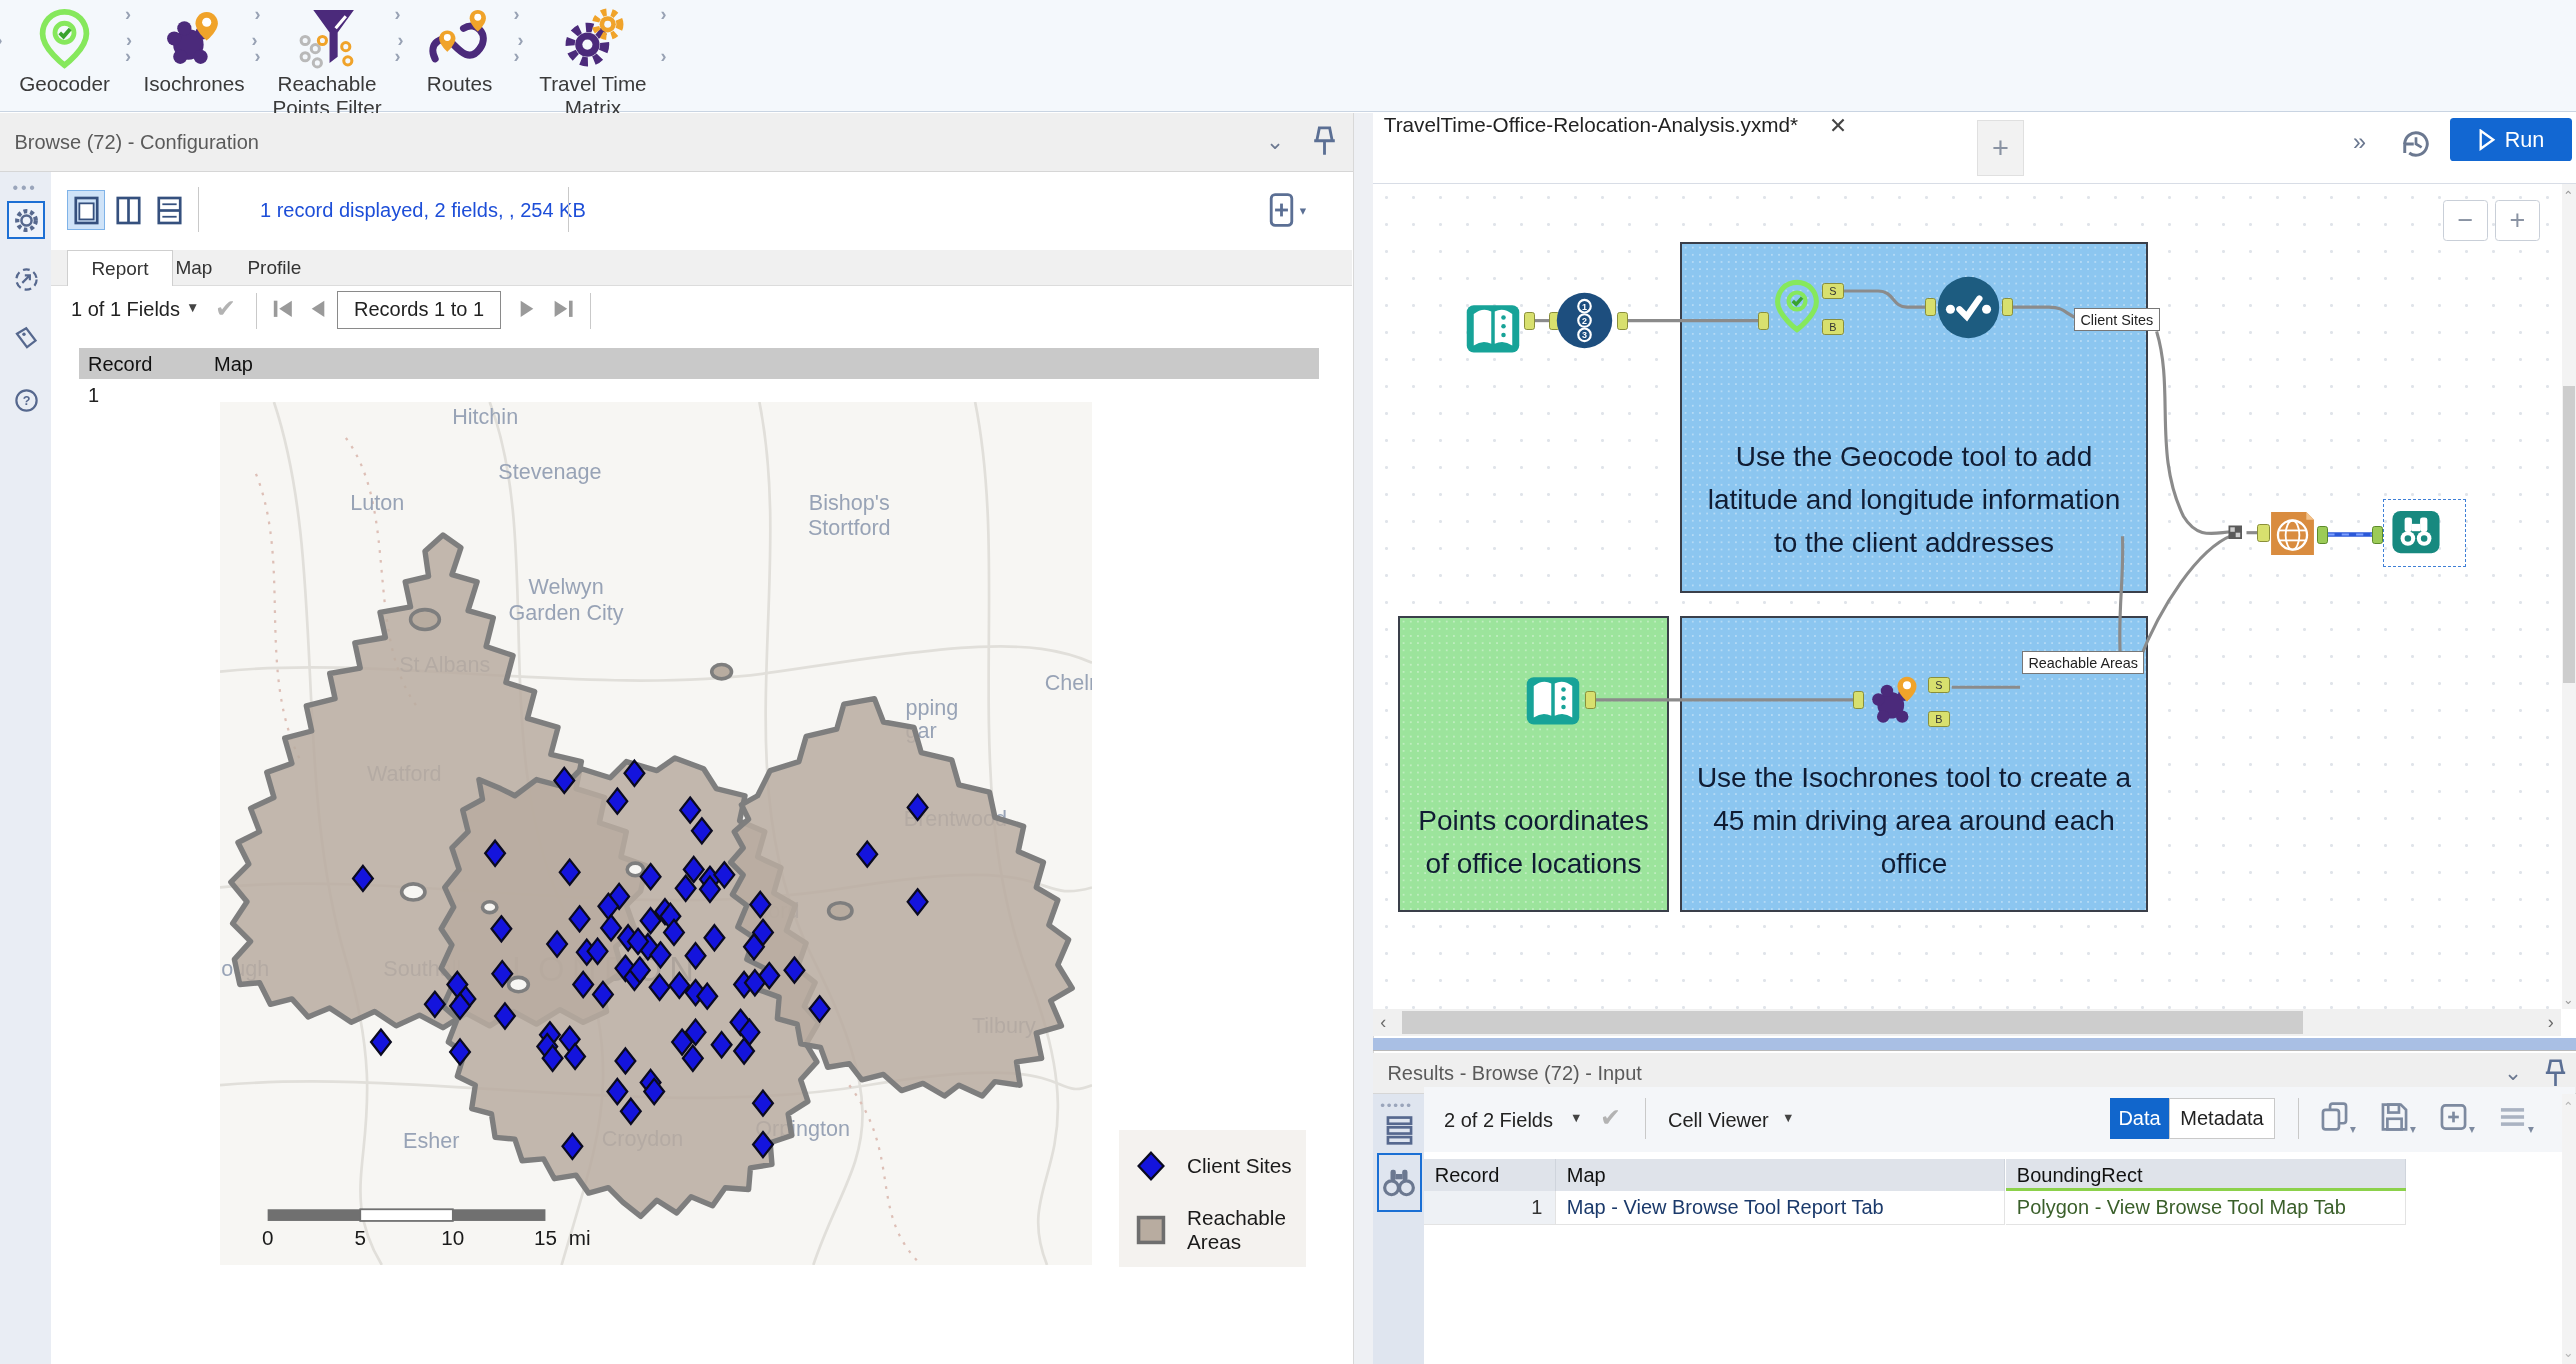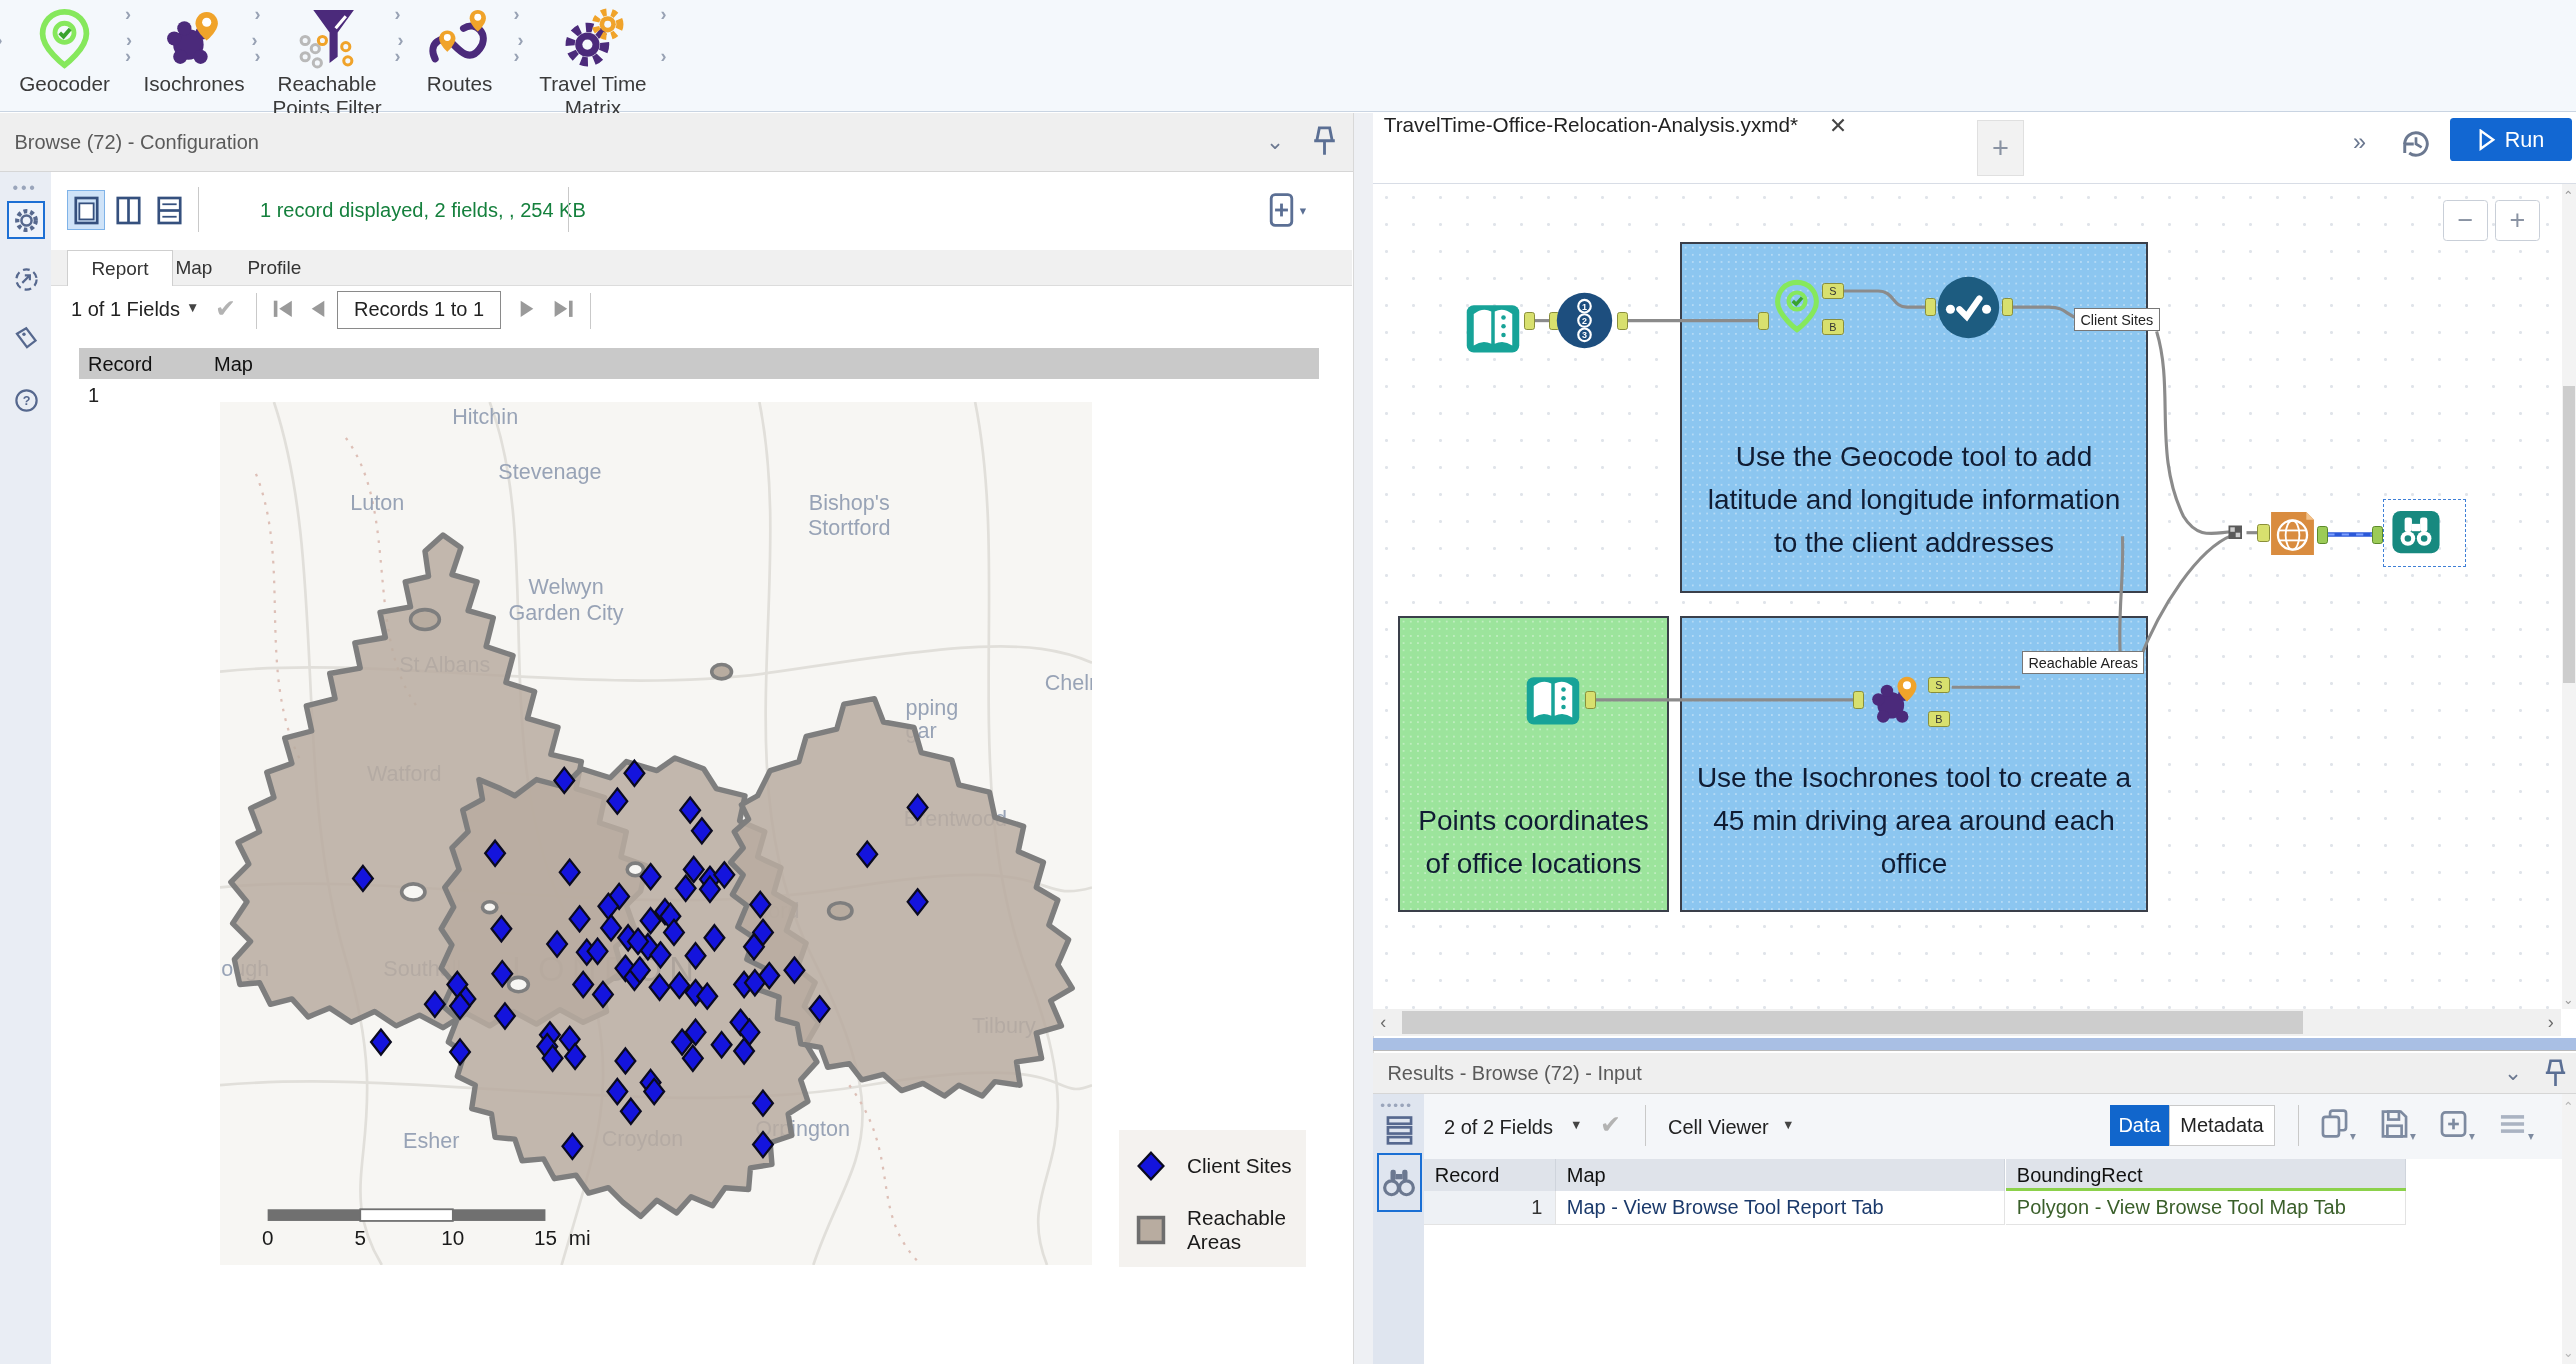--- a/index.html
+++ b/index.html
@@ -22,21 +22,21 @@
   .hdr-chevron { position:absolute; top:16px; font-size:21.6px; color:#6b7890; }
   .pin-ic { position:absolute; top:10.8px; }
 
   #browse-side { position:absolute; left:0; top:59px; width:51px; height:1192px; background:#e9edf4; }
   .side-ic { position:absolute; left:7.2px; width:38px; height:38px; display:flex; align-items:center; justify-content:center; }
   .side-ic.sel { border:2.7px solid #1c6fd4; background:#eef3fb; }
 
   #browse-toolbar { position:absolute; left:51px; top:72px; width:1301px; height:52px; background:#fff; }
   .layout-btn { position:absolute; top:5.4px; width:38px; height:40px; display:flex; align-items:center; justify-content:center; }
   .layout-btn.sel { background:#cfe3f8; border:1.8px solid #7fb3e8; }
-  #browse-status { position:absolute; left:209px; top:14.4px; font-size:20px; color:#15803d; }
+  #browse-status { position:absolute; left:209px; top:14.4px; font-size:20px; color:#1d4ed8; }
   .vsep { position:absolute; top:1.8px; width:0.9px; height:45px; background:#c9c9c9; }
 
   #browse-tabs { position:absolute; left:51px; top:137px; width:1301px; height:36px; background:#f0f0f0;
     border-bottom:0.9px solid #dcdcdc; }
   .btab { position:absolute; top:0; height:36px; padding:0 23.4px; display:flex; align-items:center;
     font-size:19px; color:#333; }
   .btab.active { background:#fff; border:0.9px solid #cfcfcf; border-bottom:none; }
 
   #record-nav { position:absolute; left:51px; top:176px; width:1301px; height:43px; background:#fff; }
   #record-nav .txt { font-size:20px; color:#222; }
@@ -112,21 +112,21 @@
   #vscroll-canvas .thumb { position:absolute; left:0.9px; top:202px; width:12.6px; height:297px; background:#cdcdcd; }
   #results-divider { position:absolute; left:1373px; top:1038px; width:1203px; height:12.6px; background:#a9bfe4;
     border-bottom:1.8px solid #b9b9b9; }
 
   
   #results { position:absolute; left:1373px; top:1053px; width:1203px; height:312px; background:#fff; }
   #results-header { position:absolute; left:0; top:0; width:1203px; height:41px; background:#efefef;
     border-bottom:0.9px solid #d6d6d6; }
   #results-header .title { position:absolute; left:14.4px; top:9px; font-size:20px; color:#5a5a5a; }
   #results-side { position:absolute; left:0; top:41px; width:51px; height:271px; background:#dfe5ef; }
-  #results-toolbar { position:absolute; left:51px; top:41px; width:1151px; height:65px; background:#f4f6f9; }
+  #results-toolbar { position:absolute; left:51px; top:34px; width:1151px; height:65px; background:#f4f6f9; }
   #results-toolbar .txt { font-size:20px; color:#222; }
   .toggle-btn { position:absolute; top:10.8px; height:41px; display:flex; align-items:center; justify-content:center;
     font-size:20px; }
   #data-btn { left:686px; width:59px; background:#1166cc; color:#fff; }
   #meta-btn { left:745px; width:106px; background:#fff; color:#222; border:0.9px solid #c9c9c9; }
   .rt-icon { position:absolute; top:14.4px; color:#7d8aa0; font-size:21.6px; }
   #results-table { position:absolute; left:51px; top:106px; width:1151px; height:206px; background:#fff; }
   .res-hdr { position:absolute; top:0; height:32px; background:#dfe3ea; font-size:20px; color:#111;
     display:flex; align-items:center; padding-left:10.8px; border-right:0.9px solid #cfd4dc; }
   .res-cell { position:absolute; top:32px; height:34px; font-size:20px; display:flex; align-items:center;

